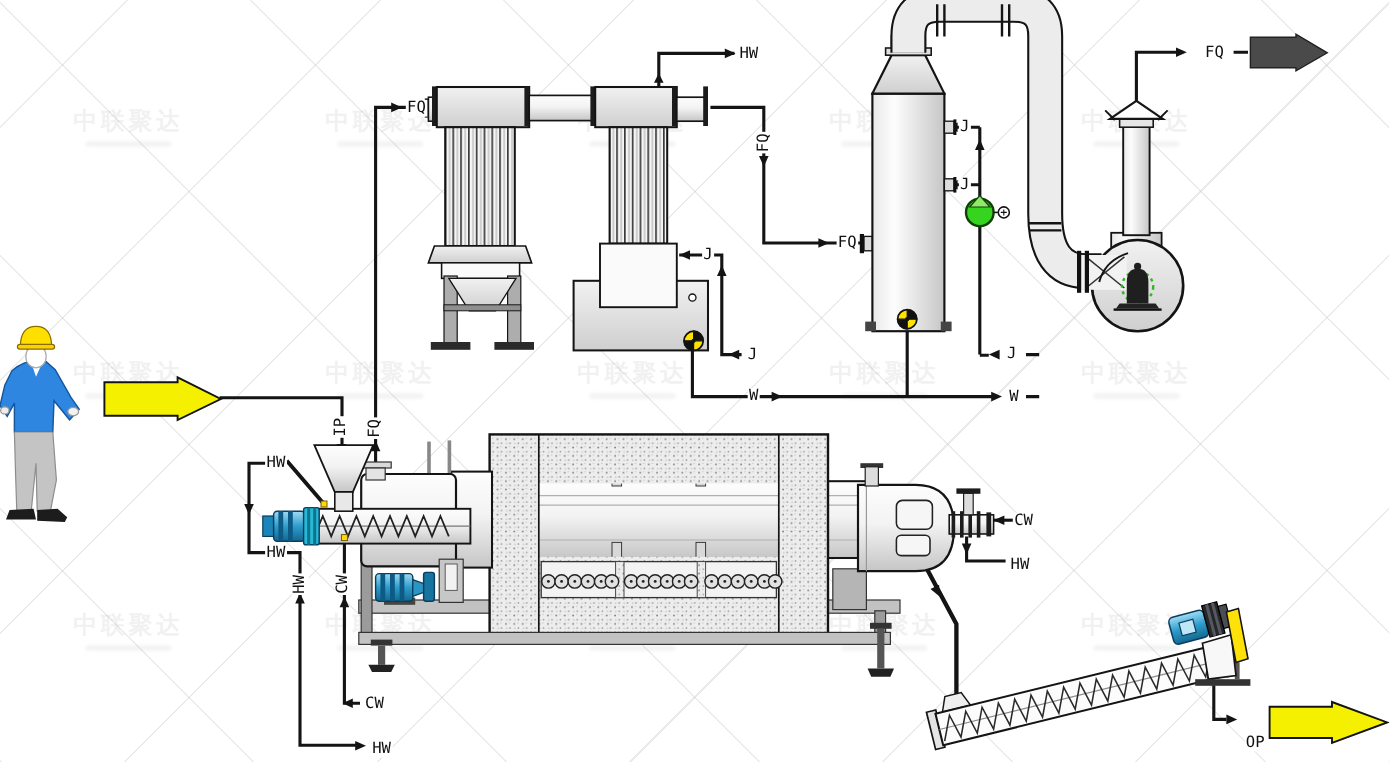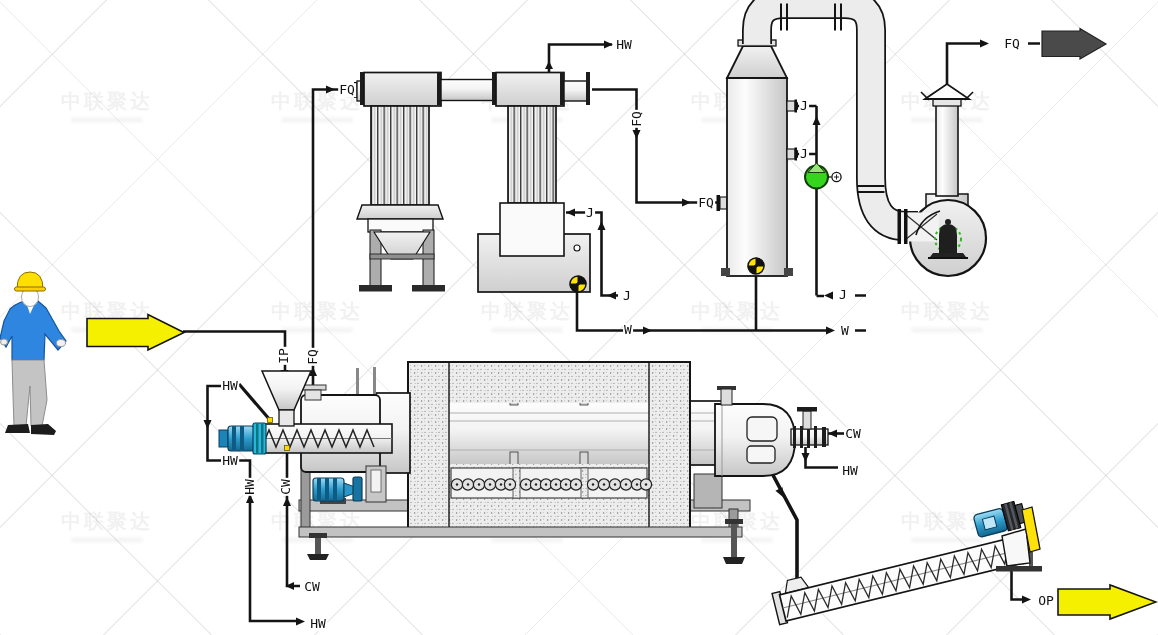--- a/index.html
+++ b/index.html
@@ -410,14 +410,14 @@
   <span class="lbl" style="left:853px;top:434px">CW</span>
   <span class="lbl" style="left:850px;top:471px">HW</span>
   <span class="lbl" style="left:230px;top:386px">HW</span>
   <span class="lbl" style="left:230px;top:461px">HW</span>
   <span class="lbl rot" style="left:250px;top:487px">HW</span>
   <span class="lbl rot" style="left:286px;top:487px">CW</span>
   <span class="lbl rot" style="left:284px;top:356px">IP</span>
   <span class="lbl rot" style="left:313px;top:357px">FQ</span>
   <span class="lbl" style="left:312px;top:587px">CW</span>
   <span class="lbl" style="left:318px;top:624px">HW</span>
-  <span class="lbl" style="left:1046px;top:601px">OP</span>
+  <span class="lbl" style="left:1046px;top:619px">OP</span>
 </div>
 
 </body></html>

